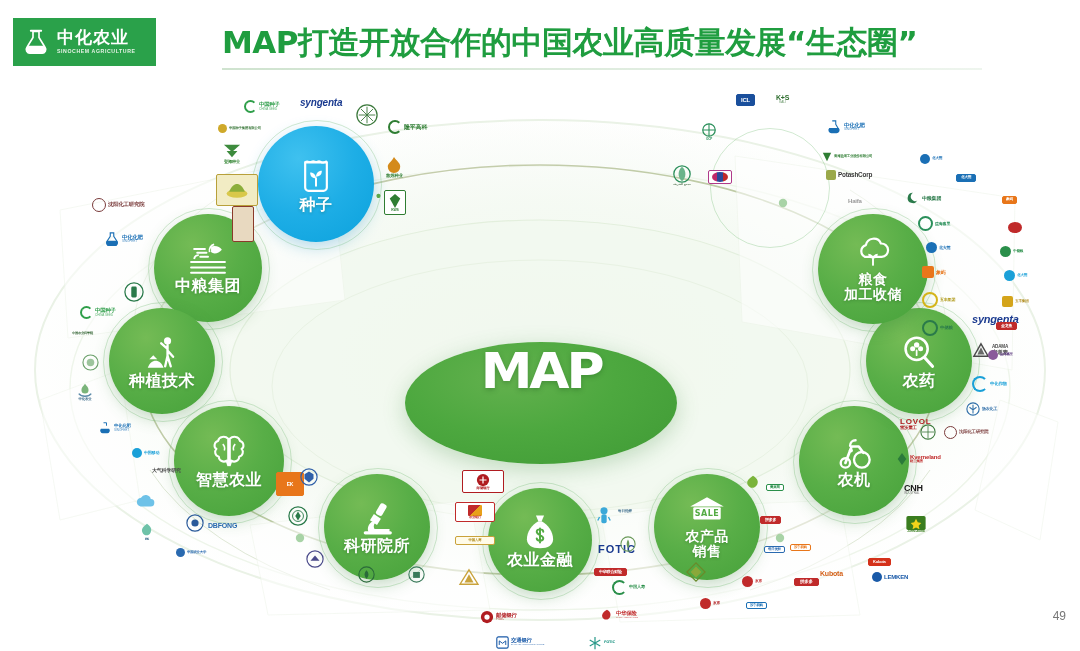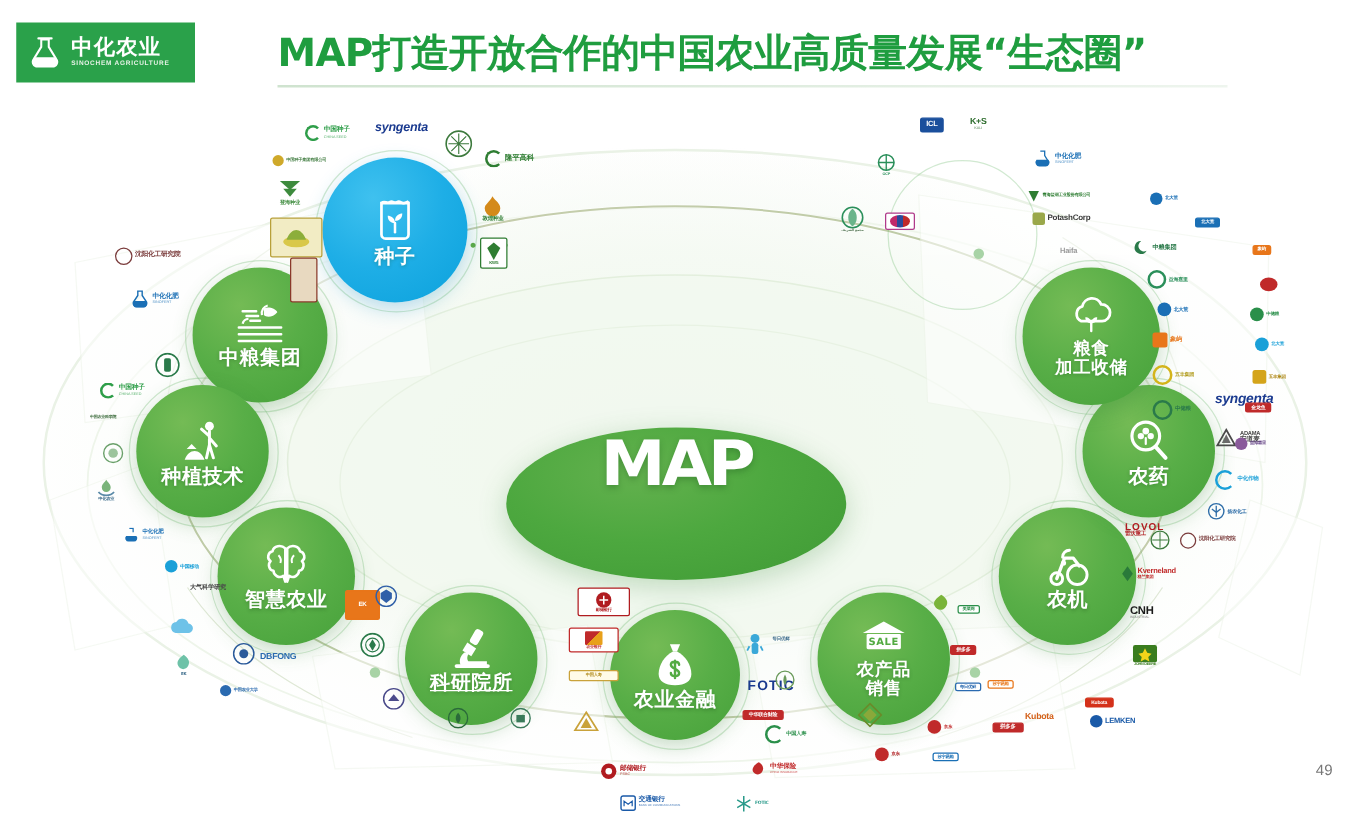--- a/index.html
+++ b/index.html
@@ -269,21 +269,21 @@
 
     <div class="node" style="left:174px;top:336px;width:110px;height:110px;">
       <svg width="40" height="36" viewBox="0 0 50 46" class="n-icon">
         <path d="M24 6c-4-4-12-3-13 3-5 1-6 8-2 10-3 3-2 9 3 10 0 5 6 8 10 5 1 3 2 6 2 6V6z" fill="none" stroke="#fff" stroke-width="2.6" stroke-linejoin="round"></path>
         <path d="M26 6c4-4 12-3 13 3 5 1 6 8 2 10 3 3 2 9-3 10 0 5-6 8-10 5-1 3-2 6-2 6V6z" fill="none" stroke="#fff" stroke-width="2.6" stroke-linejoin="round"></path>
         <path d="M17 13c2 2 3 5 2 8M33 13c-2 2-3 5-2 8" stroke="#fff" stroke-width="2" fill="none"></path>
       </svg>
       <span class="n-label">智慧农业</span>
     </div>
 
-    <div class="node" style="left:324px;top:404px;width:106px;height:106px;text-decoration:underline;">
+    <div class="node" style="left:324px;top:404px;width:106px;height:106px;">
       <svg width="40" height="36" viewBox="0 0 50 46" class="n-icon">
         <rect x="26" y="4" width="9" height="16" rx="3" transform="rotate(30 30 12)" fill="#fff"></rect>
         <path d="M21 18l9 6-5 8-9-6z" fill="#fff"></path>
         <path d="M18 28c-5 4-6 10-3 14h26v-5H22c-2-3-1-7 2-9z" fill="#fff"></path>
         <rect x="8" y="40" width="36" height="4" rx="2" fill="#fff"></rect>
       </svg>
       <span class="n-label">科研院所</span>
     </div>
 
     <div class="node" style="left:488px;top:418px;width:104px;height:104px;">

